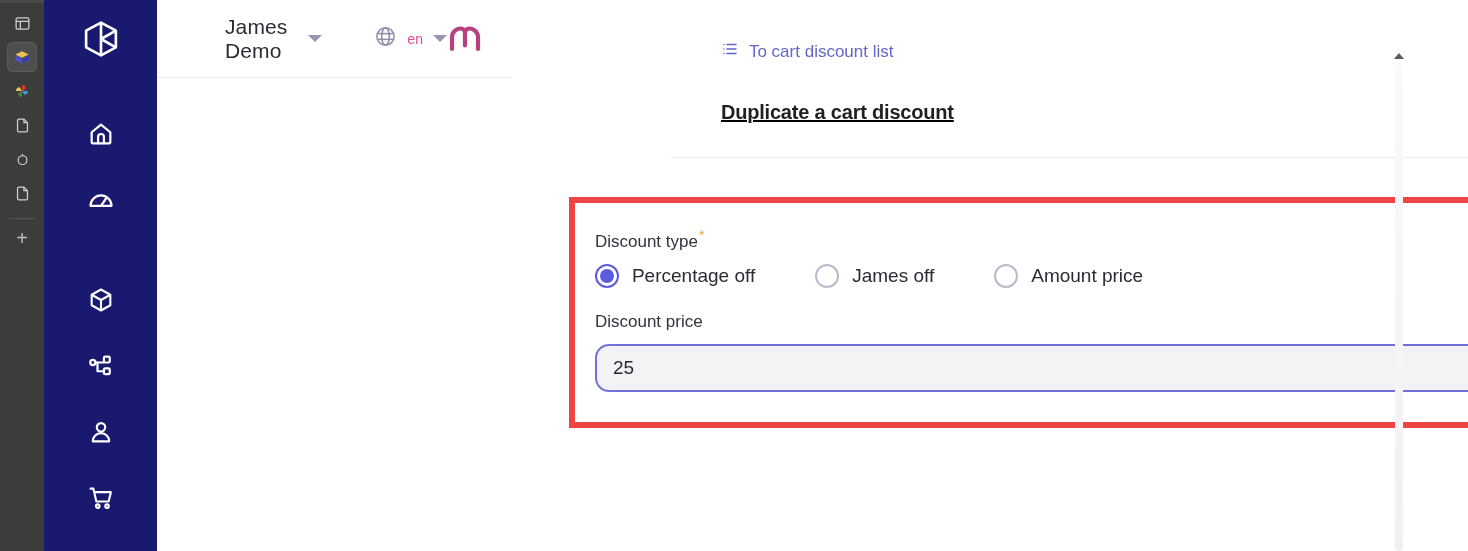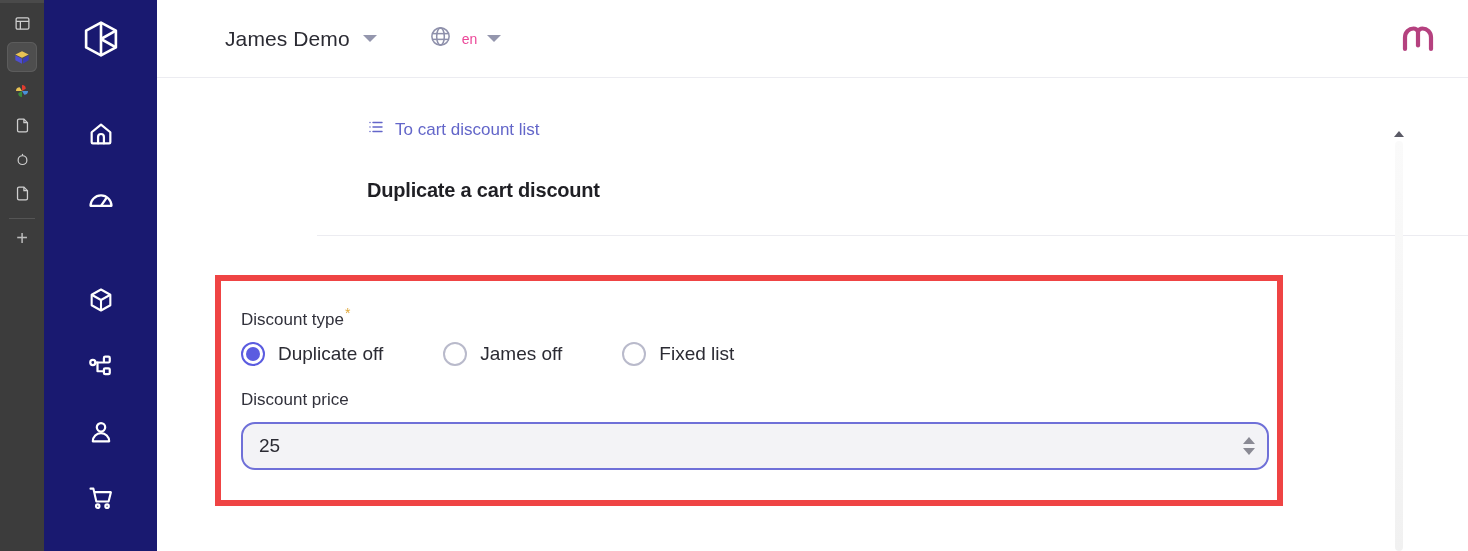--- a/index.html
+++ b/index.html
@@ -99,21 +99,21 @@
   }
   .nav-gap { height: 34px; }
 
   
   .main {
     flex: 1 1 auto;
     height: 551px;
     position: relative;
     background: #ffffff;
     display: flex;
-    flex-direction: column;
+    flex-direction: row;
     overflow: hidden;
   }
 
   
   .topbar {
     height: 78px;
     flex: 0 0 78px;
     border-bottom: 1px solid #ececf1;
     display: flex;
     align-items: center;
@@ -161,20 +161,21 @@
   .content {
     flex: 1 1 auto;
     position: relative;
     overflow: hidden;
     background: #ffffff;
   }
 
   .page-head {
     padding: 40px 0 0 210px;
     background: #ffffff;
+    text-decoration: underline;
   }
   .breadcrumb {
     display: inline-flex;
     align-items: center;
     gap: 10px;
     color: #6366c9;
     font-size: 17px;
     cursor: pointer;
   }
   .breadcrumb-label { color: #6366c9; }
@@ -495,29 +496,29 @@
 
         <div class="highlight-box">
           <div class="field-group">
             <span class="field-label">
               <span>Discount type</span><span class="req-star">*</span>
             </span>
 
             <div class="radio-row">
               <label class="radio-option checked">
                 <span class="radio-dot"></span>
-                <span class="radio-text">Duplicate off</span>
+                <span class="radio-text">Percentage off</span>
               </label>
               <label class="radio-option">
                 <span class="radio-dot"></span>
                 <span class="radio-text">James off</span>
               </label>
               <label class="radio-option">
                 <span class="radio-dot"></span>
-                <span class="radio-text">Fixed list</span>
+                <span class="radio-text">Amount price</span>
               </label>
             </div>
 
             <span class="value-label">Discount price</span>
 
             <div class="number-wrap">
               <input class="number-input" type="text" value="25" style="">
               <span class="spinner">
                 <span class="spin-up"></span>
                 <span class="spin-down"></span>

